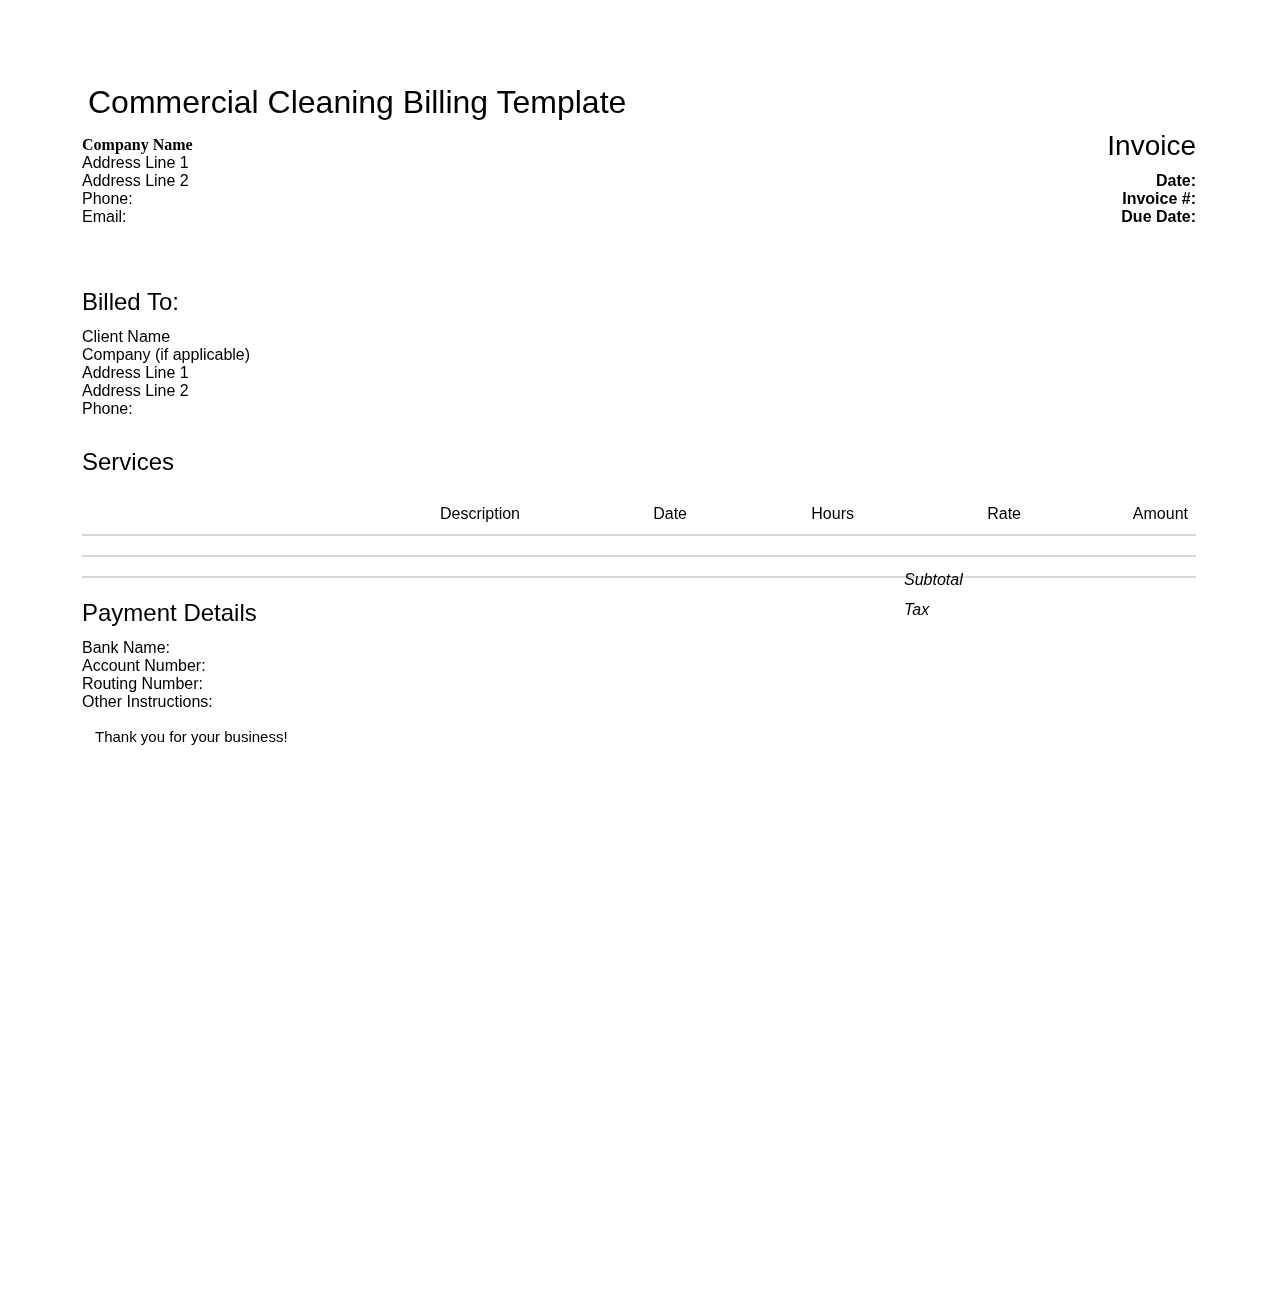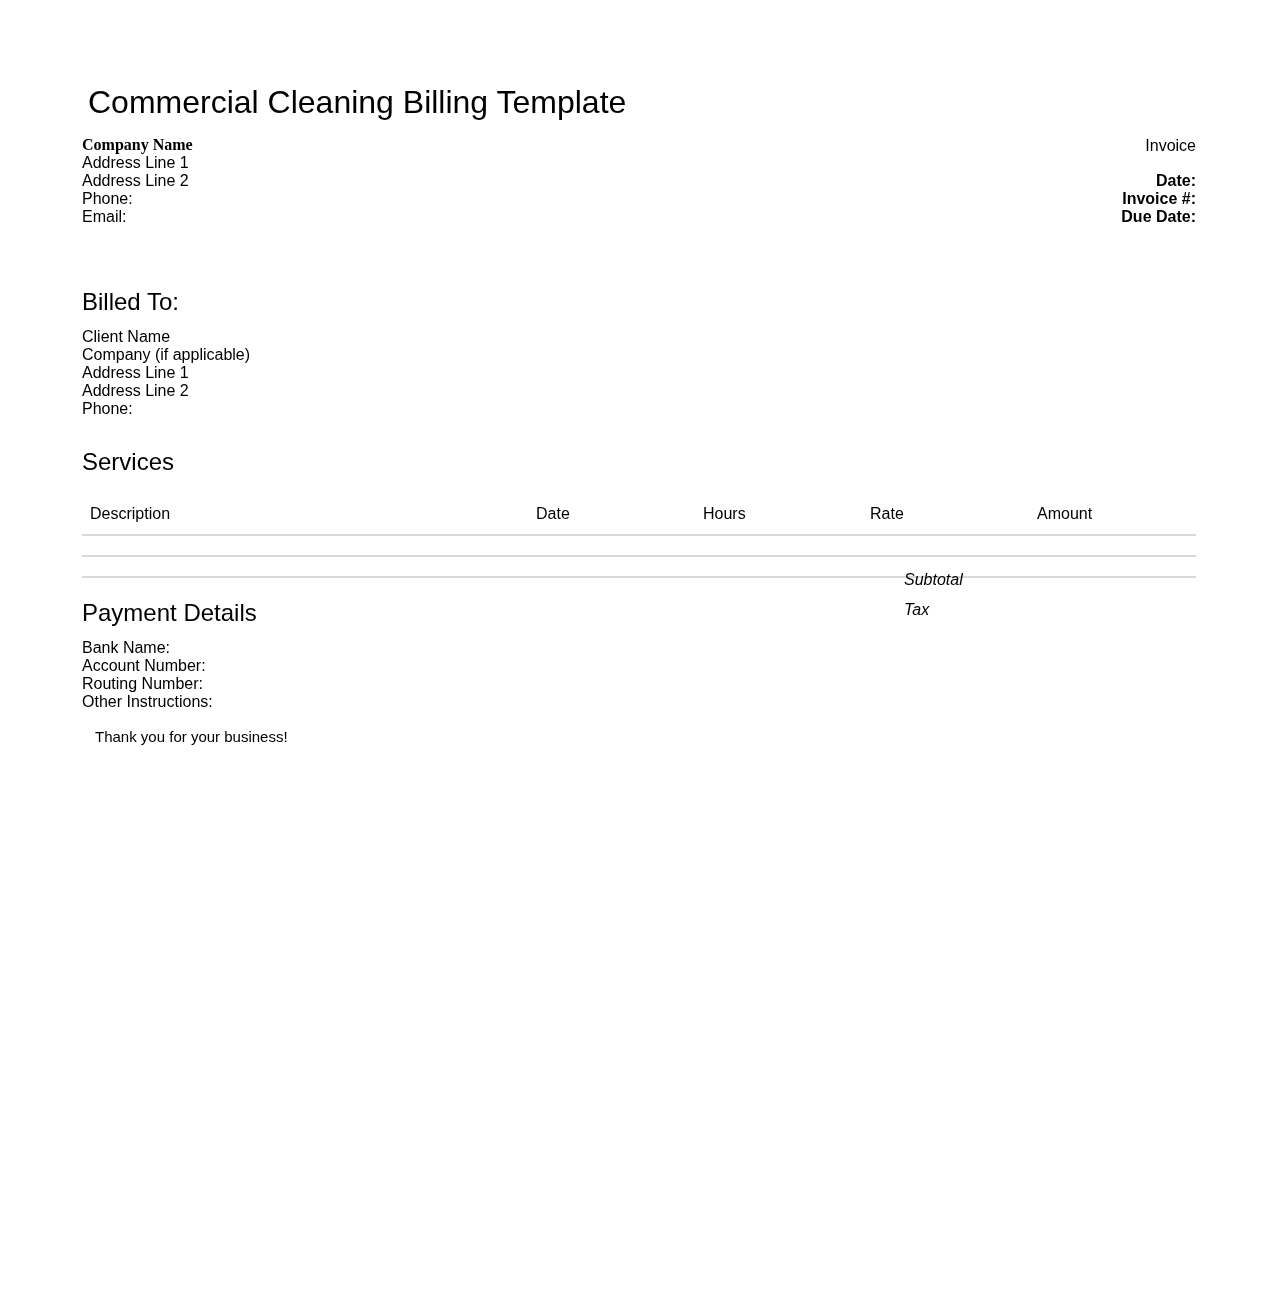--- a/index.html
+++ b/index.html
@@ -12,31 +12,31 @@
       position: relative;
     }
     .page { position: absolute; left: 82px; top: 0; width: 1114px; }
     .title {
       position: absolute; top: 83px; left: 0;
       font-size: 32px; line-height: 38px; font-weight: normal; margin-left: 6px;
     }
     .company { position: absolute; top: 136px; left: 0; }
     .company .name { font-weight: bold; font-family: Liberation Serif, serif; }
     .invoice-meta { position: absolute; top: 136px; right: 0; text-align: right; }
-    .invoice-meta .inv-title { font-size: 16px; line-height: 20px; margin-bottom: 16px; }
+    .invoice-meta .inv-title { font-size: 28px; line-height: 20px; margin-bottom: 16px; }
     .invoice-meta .field { font-weight: bold; }
     .billed { position: absolute; top: 260px; left: 0; }
     .section-heading { font-size: 24px; line-height: 20px; font-weight: normal; margin-top: 32px; }
     .billed .lines { margin-top: 16px; }
     .services { position: absolute; top: 420px; left: 0; width: 1114px; }
     table.services-table {
       margin-top: 23px; width: 100%; border-collapse: collapse;
     }
     table.services-table th {
-      font-weight: normal; text-align: left;
+      font-weight: normal; text-align: right;
       padding: 8px 8px 10px 8px; height: 40px;
       border-bottom: 2px solid #d8d8d8;
     }
     table.services-table td {
       height: 21px; border-bottom: 2px solid #d8d8d8;
       padding: 0 8px;
     }
     .payment { position: absolute; top: 571px; left: 0; }
     .payment .lines { margin-top: 16px; }
     .totals { position: absolute; top: 571px; left: 822px; width: 292px; }

